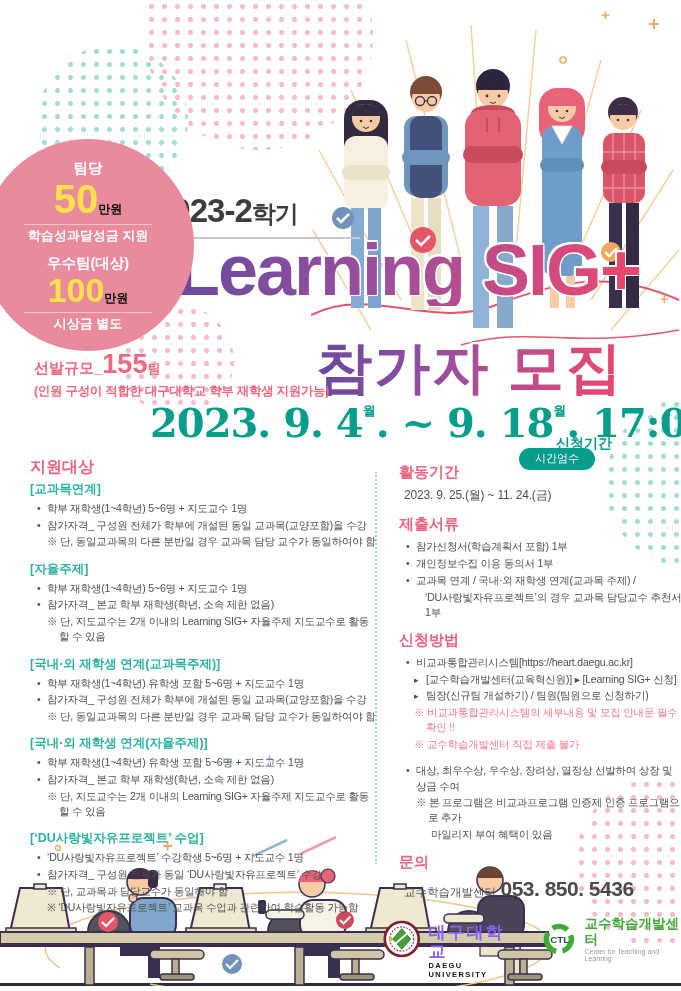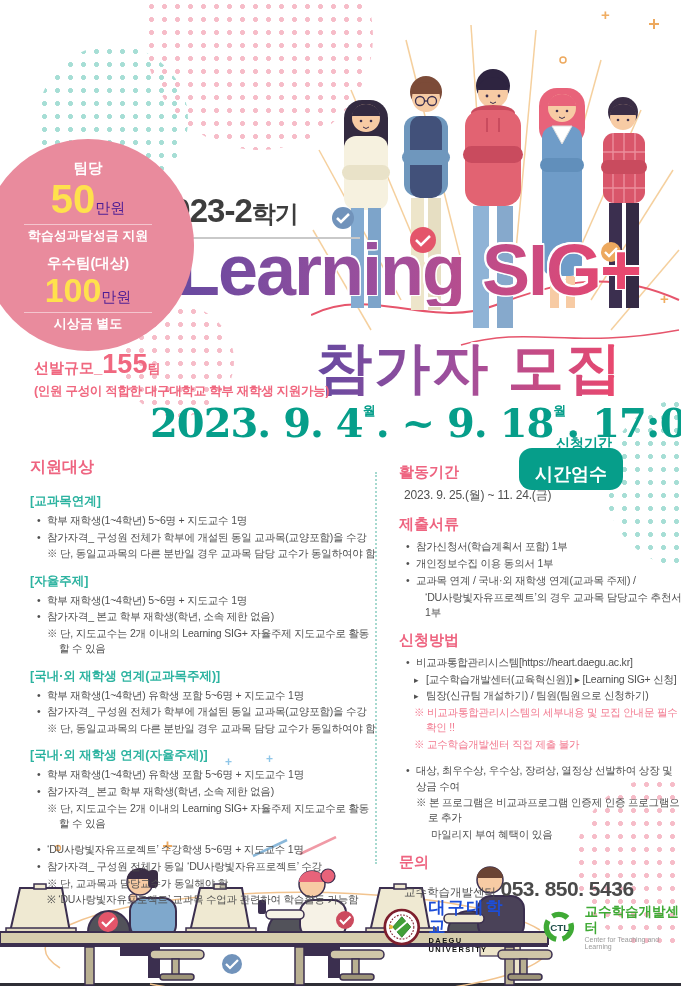--- a/index.html
+++ b/index.html
@@ -13,21 +13,21 @@
   .plus.blue{color:#8fc6e8;font-size:12px;}
   .ring{position:absolute;border:1.5px solid #f0ad62;border-radius:50%;width:5px;height:5px;}
   .sep{position:absolute;left:375px;top:472px;height:392px;border-left:2px dotted #a6d9cf;}
   .floorline{position:absolute;left:0;top:983px;width:681px;height:3px;background:#2e2e36;}
   
   .badge-circle{position:absolute;left:-18px;top:139px;width:212px;height:212px;border-radius:50%;
     background:#e98b9d;color:#fff;text-align:center;z-index:5;padding-top:20px;box-sizing:border-box;}
   .bdg-s{font-size:14.5px;font-weight:bold;line-height:1.3;}
   .bdg-amt{font-size:40px;font-weight:800;color:#ffe14d;line-height:1.05;}
   .bdg-amt2{font-size:34px;font-weight:800;color:#ffe14d;line-height:1.05;}
-  .bdg-unit{font-size:15px;font-weight:normal;color:#4c1d95;}
+  .bdg-unit{font-size:12px;font-weight:bold;color:#000000;}
   .bdg-div{width:128px;height:1px;background:rgba(255,255,255,.5);margin:4px auto 3px auto;}
   .bdg-gap{height:9px;}
   
   .semester{position:absolute;left:155px;top:192px;font-size:33px;font-weight:bold;color:#3d3d3d;z-index:4;letter-spacing:-1px;}
   .semester .small{font-size:24px;}
   .sem-line{position:absolute;left:155px;top:237px;width:205px;height:1.5px;background:#c9c9c9;z-index:4;}
   .title{position:absolute;left:138px;top:234px;width:540px;text-align:center;z-index:4;}
   .title span{display:inline-block;font-size:72px;font-weight:800;letter-spacing:-2px;line-height:1;}
   .subtitle{position:absolute;left:268px;top:340px;width:404px;text-align:center;z-index:4;}
   .subtitle span{display:inline-block;font-size:56px;font-weight:800;letter-spacing:2px;line-height:1;}
@@ -38,26 +38,26 @@
   .selection{position:absolute;left:34px;top:352px;color:#f0677f;z-index:4;}
   .sel-label{font-size:15px;font-weight:800;}
   .sel-value{font-size:27px;font-weight:800;line-height:.9;}
   .sel-unit{font-size:13px;font-weight:800;}
   .sel-note{font-size:12.5px;font-weight:800;margin-top:5px;letter-spacing:-0.3px;}
   .apply-label{position:absolute;left:556px;top:389px;font-size:14px;font-weight:800;color:#069e8a;z-index:4;margin-top:46px;}
   .apply-date{position:absolute;left:150px;top:399px;width:520px;text-align:center;z-index:4;
     font-family:"DejaVu Serif",serif;font-weight:bold;font-size:40px;color:#069e8a;letter-spacing:-1px;white-space:nowrap;}
   .dsup{display:inline-block;font-size:13px;vertical-align:22px;letter-spacing:0;
         font-family:"Liberation Sans",sans-serif;font-weight:bold;}
-  .deadline{position:absolute;left:519px;top:448px;background:#069e8a;color:#fff;font-size:18px;
-    font-weight:bold;padding:14px 16px 4px 16px;border-radius:13px;z-index:4;}
+  .deadline{position:absolute;left:519px;top:448px;background:#069e8a;color:#fff;font-size:11px;
+    font-weight:normal;padding:3px 16px 4px 16px;border-radius:13px;z-index:4;}
   
   .col-left{position:absolute;left:30px;top:457px;width:346px;z-index:4;}
   .col-right{position:absolute;left:399px;top:463px;width:286px;z-index:4;}
-  .elig-h{font-size:16px;font-weight:800;color:#ee6480;margin-bottom:15px;}
+  .elig-h{font-size:16px;font-weight:800;color:#ee6480;margin-bottom:3px;}
   .sec{margin-bottom:11px;}
   .lh{font-size:12.5px;font-weight:800;color:#2cb3a0;margin-bottom:3px;}
   .rh{font-size:15px;font-weight:800;color:#ee6480;margin-bottom:5px;}
   .line{position:relative;font-size:10.5px;color:#4f4f4f;line-height:1.45;margin:1.5px 0;
         padding-left:17px;letter-spacing:-0.2px;}
   .t-bullet::before{content:"•";position:absolute;left:7px;}
   .t-arrow{padding-left:27px;}
   .t-arrow::before{content:"▸";position:absolute;left:15px;font-size:9px;top:2px;}
   .t-note{padding-left:29px;text-indent:-12px;}
   .t-warn{padding-left:27px;text-indent:-12px;color:#f2798f;}
@@ -65,21 +65,21 @@
   .t-cont2{padding-left:32px;}
   .t-plain{padding-left:5px;font-size:12px;}
   .contact-line{padding-left:5px;margin-top:3px;}
   .c-label{font-size:11.5px;color:#4f4f4f;}
   .c-phone{font-size:21px;font-weight:bold;color:#4a4a4a;letter-spacing:-0.5px;}
   
   .top-illus{position:absolute;left:311px;top:0;z-index:1;}
   .bottom-illus{position:absolute;left:0;top:836px;z-index:2;}
   .logos{position:absolute;left:383px;top:899px;display:flex;align-items:center;gap:26px;z-index:4;}
   .logo-g{display:flex;align-items:center;gap:8px;}
-  .du-name{font-size:17px;font-weight:800;color:#1d4ed8;letter-spacing:2px;line-height:1.1;}
+  .du-name{font-size:17px;font-weight:800;color:#8b5cf6;letter-spacing:2px;line-height:1.1;margin-top:25px;}
   .du-sub{font-size:7.5px;font-weight:bold;color:#111;letter-spacing:1.4px;}
   .ctl-name{font-size:13.5px;font-weight:800;color:#3faa35;line-height:1.2;}
   .ctl-sub{font-size:7px;color:#9a9a9a;}
 </style>
 </head>
 <body>
 
 <div class="poster">
 
   <div class="dots teal" style="left:38px;top:45px;width:150px;height:150px;z-index:1;"></div>
@@ -252,20 +252,21 @@
           <div class="line t-bullet">참가자격_ 구성원 전체가 학부에 개설된 동일 교과목(교양포함)을 수강</div>
           <div class="line t-note">※ 단, 동일교과목의 다른 분반일 경우 교과목 담당 교수가 동일하여야 함</div>
         </div>
         <div class="sec">
           <div class="lh">[국내·외 재학생 연계(자율주제)]</div>
           <div class="line t-bullet">학부 재학생(1~4학년) 유학생 포함 5~6명 + 지도교수 1명</div>
           <div class="line t-bullet">참가자격_ 본교 학부 재학생(학년, 소속 제한 없음)</div>
           <div class="line t-note">※ 단, 지도교수는 2개 이내의 Learning SIG+ 자율주제 지도교수로 활동할 수 있음</div>
         </div>
         <div class="sec">
+          <div class="lh">[‘DU사랑빛자유프로젝트’ 수업]</div>
           <div class="line t-bullet">‘DU사랑빛자유프로젝트’ 수강학생 5~6명 + 지도교수 1명</div>
           <div class="line t-bullet">참가자격_ 구성원 전체가 동일 ‘DU사랑빛자유프로젝트’ 수강</div>
           <div class="line t-note">※ 단, 교과목과 담당교수가 동일해야 함</div>
           <div class="line t-note">※ ‘DU사랑빛자유프로젝트’ 교과목 수업과 관련하여 학습활동 가능함</div>
         </div>
       </div>
   </div>
 
   <div class="col-right">
     <div>

